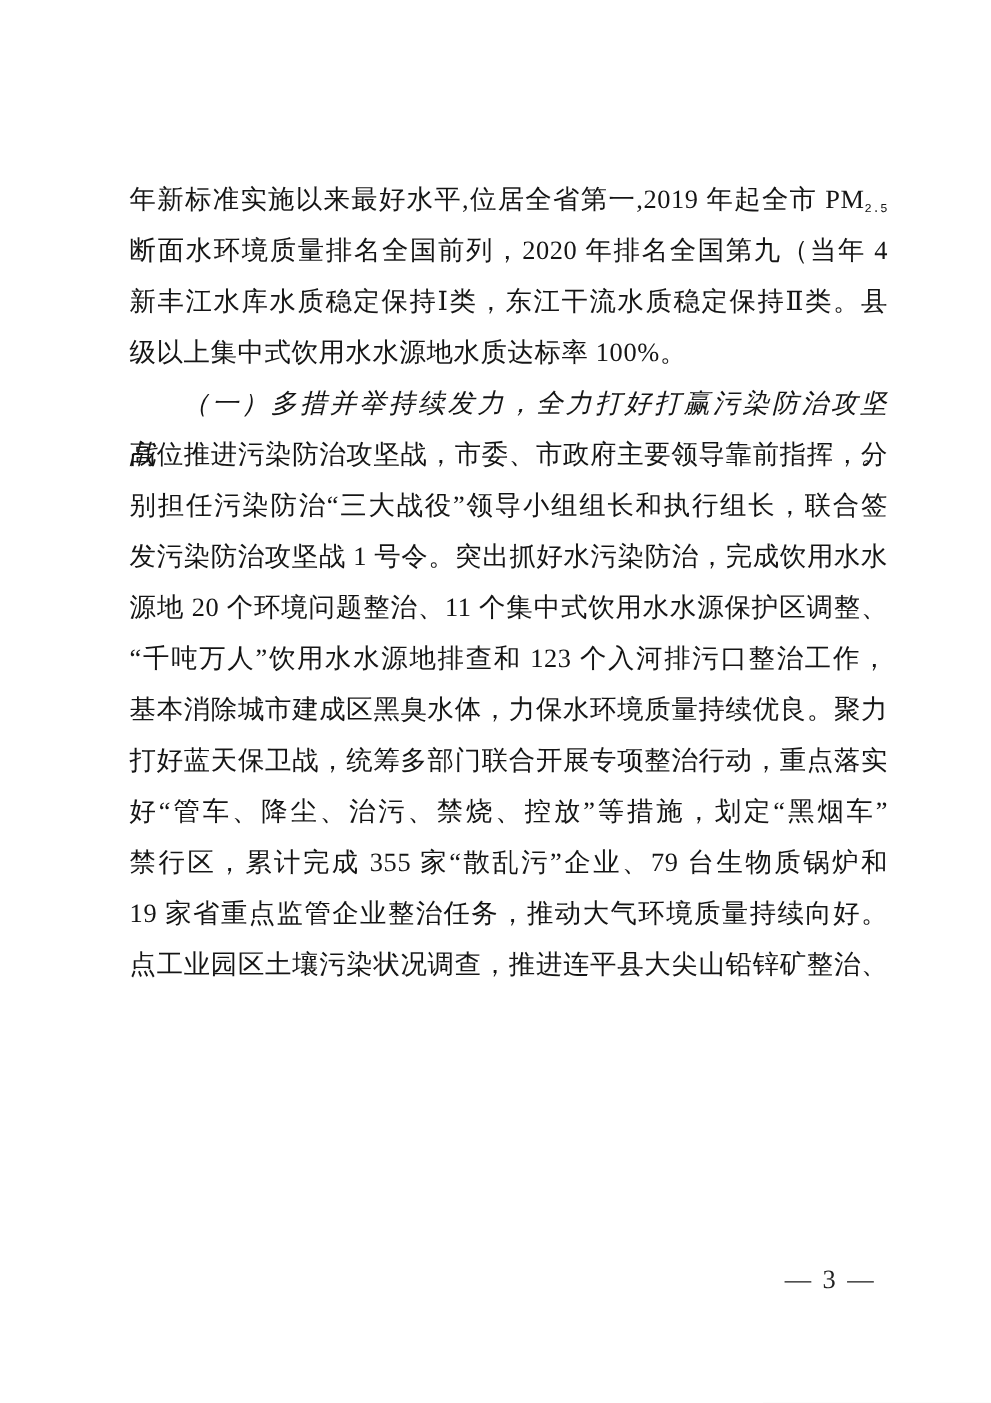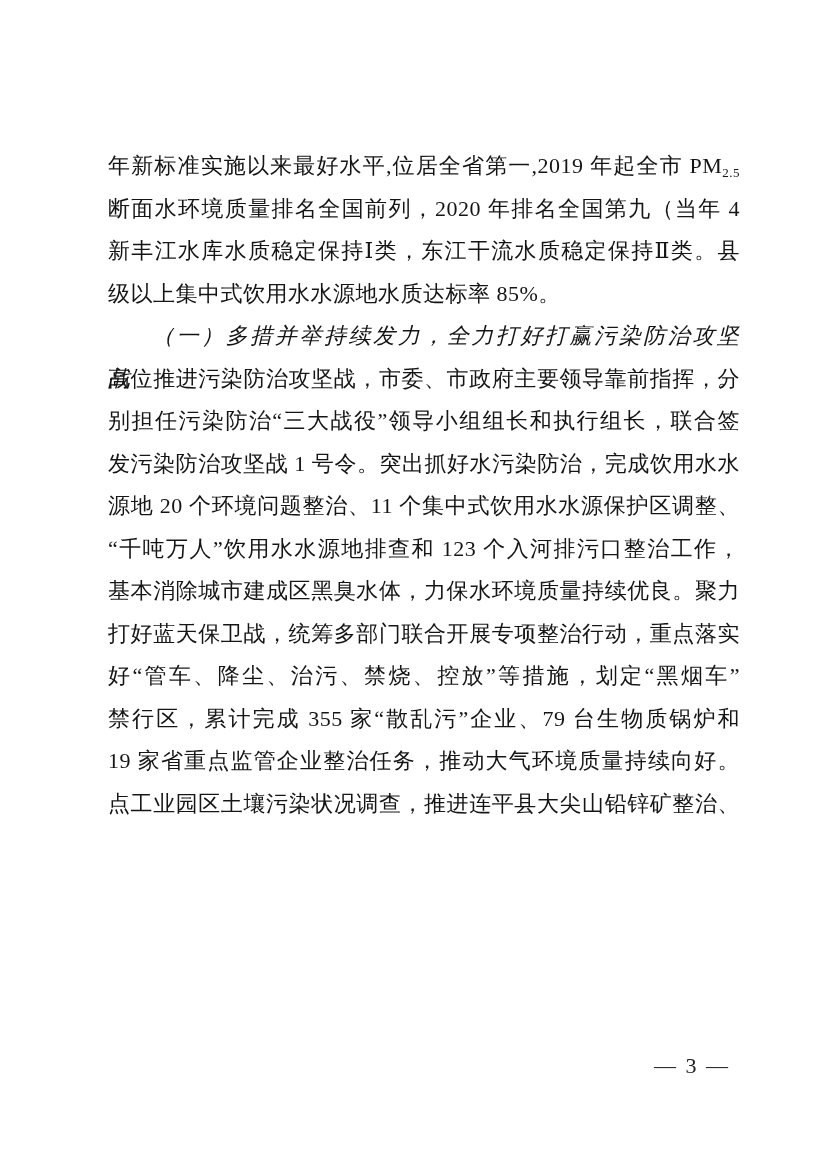--- a/index.html
+++ b/index.html
@@ -39,41 +39,42 @@
   }
   .line.indent {
     text-indent: 2em;
   }
   .line.heading {
     font-style: italic;
     letter-spacing: 1px;
   }
   .seg { font-style: inherit; margin-top: 30px; }
   .sub {
-    font-size: 13px;
+    font-size: 10px;
     vertical-align: -4px;
+    font-family: Liberation Mono, monospace;
   }
   .page-number {
     position: absolute;
     right: 96px;
     top: 1053px;
     font-size: 22px;
     letter-spacing: 2px;
     color: #222222;
   }
 </style>
 </head>
 <body>
 
 <div class="page">
   <div class="text-block">
       <div class="line justify"><span class="seg">年新标准实施以来最好水平,位居全省第一,2019 年起全市 PM</span><span class="sub">2.5</span></div>
       <div class="line justify"><span class="seg">断面水环境质量排名全国前列，2020 年排名全国第九（当年 4</span></div>
       <div class="line justify"><span class="seg">新丰江水库水质稳定保持Ⅰ类，东江干流水质稳定保持Ⅱ类。县</span></div>
-      <div class="line left"><span class="seg">级以上集中式饮用水水源地水质达标率 85%。</span></div>
+      <div class="line left"><span class="seg">级以上集中式饮用水水源地水质达标率 100%。</span></div>
       <div class="line heading justify indent"><span class="seg">（一）多措并举持续发力，全力打好打赢污染防治攻坚战。</span></div>
       <div class="line justify"><span class="seg">高位推进污染防治攻坚战，市委、市政府主要领导靠前指挥，分</span></div>
       <div class="line justify"><span class="seg">别担任污染防治“三大战役”领导小组组长和执行组长，联合签</span></div>
       <div class="line justify"><span class="seg">发污染防治攻坚战 1 号令。突出抓好水污染防治，完成饮用水水</span></div>
       <div class="line justify"><span class="seg">源地 20 个环境问题整治、11 个集中式饮用水水源保护区调整、</span></div>
       <div class="line justify"><span class="seg">“千吨万人”饮用水水源地排查和 123 个入河排污口整治工作，</span></div>
       <div class="line justify"><span class="seg">基本消除城市建成区黑臭水体，力保水环境质量持续优良。聚力</span></div>
       <div class="line justify"><span class="seg">打好蓝天保卫战，统筹多部门联合开展专项整治行动，重点落实</span></div>
       <div class="line justify"><span class="seg">好“管车、降尘、治污、禁烧、控放”等措施，划定“黑烟车”</span></div>
       <div class="line justify"><span class="seg">禁行区，累计完成 355 家“散乱污”企业、79 台生物质锅炉和</span></div>

